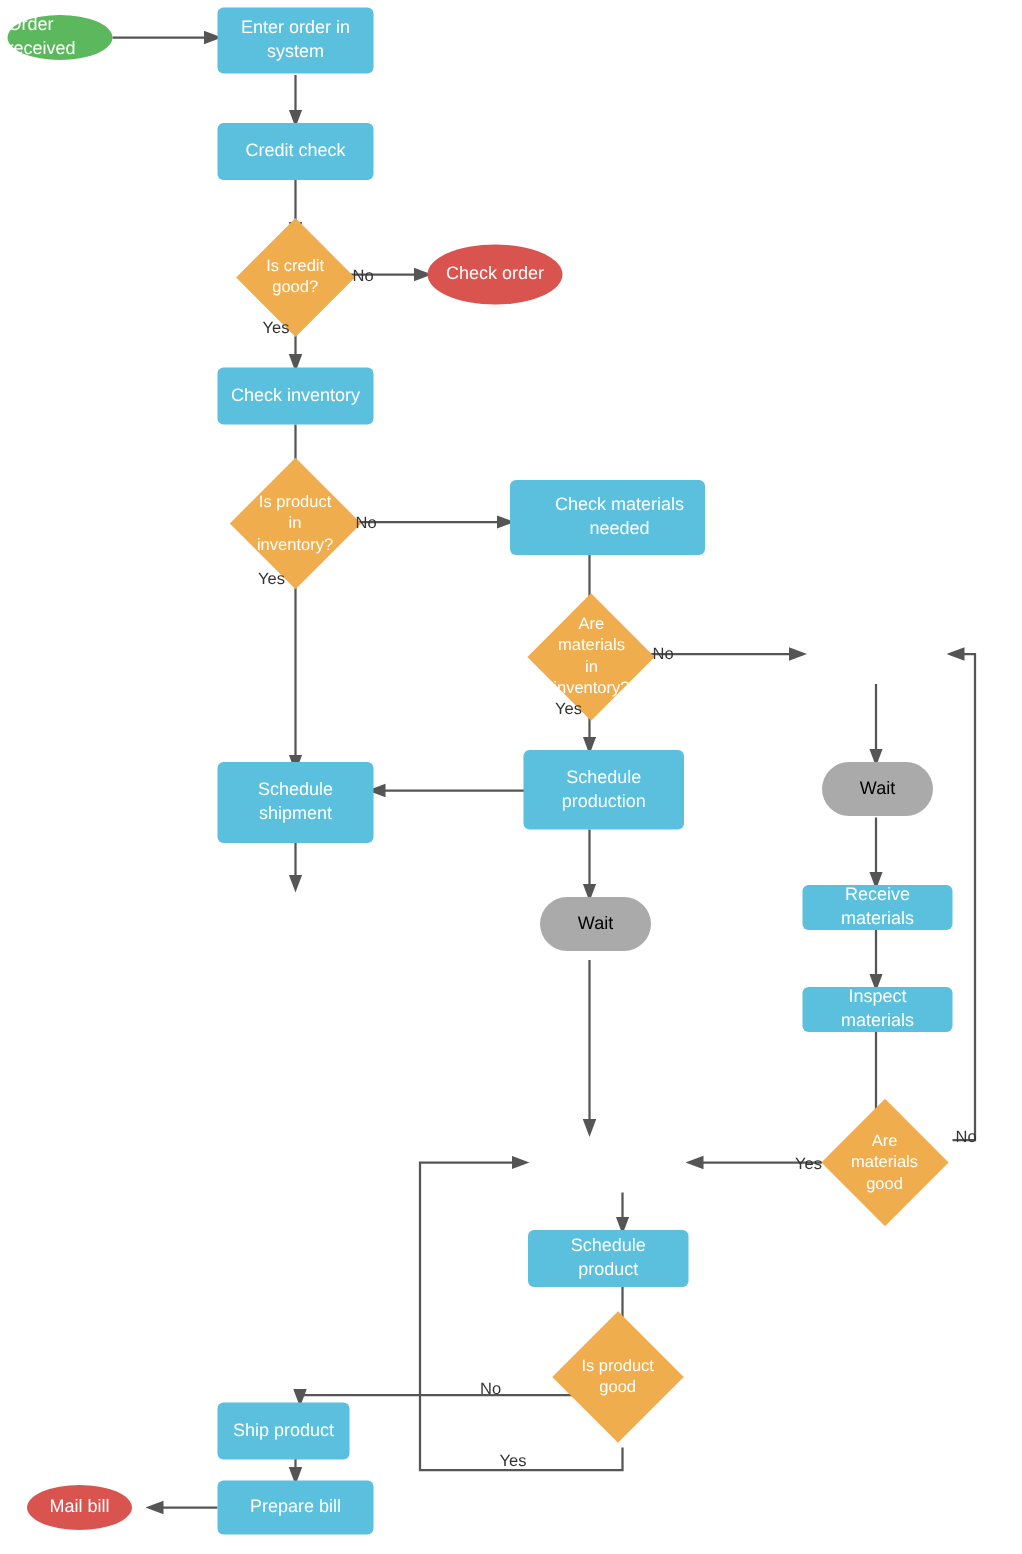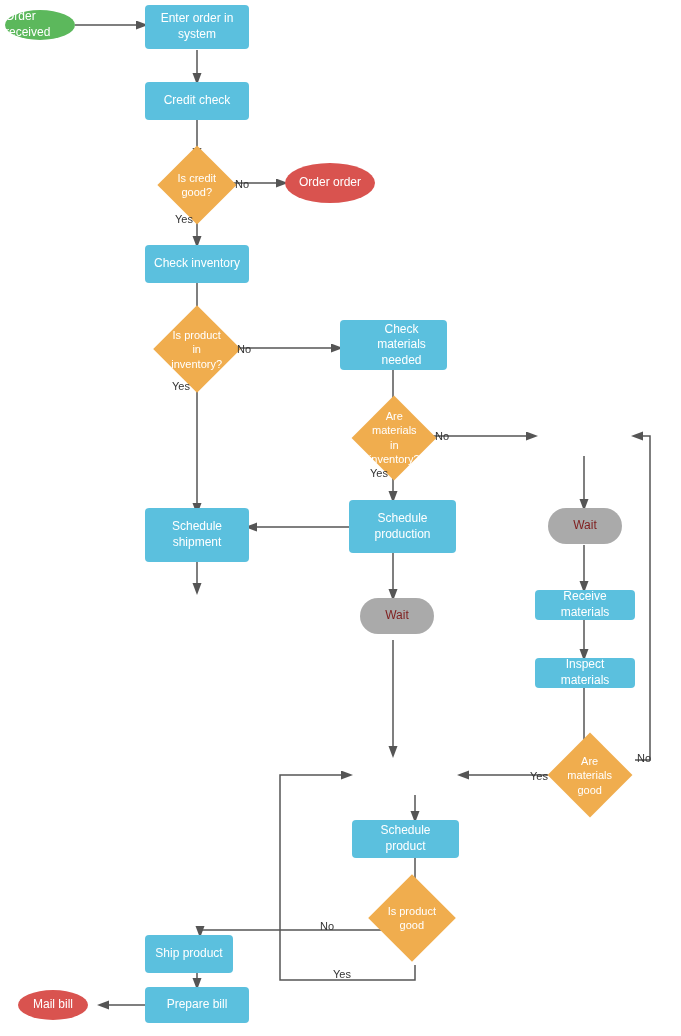--- a/index.html
+++ b/index.html
@@ -64,21 +64,21 @@
     .oval-green {
       background: #5cb85c;
       color: #fff;
     }
     .oval-red {
       background: #d9534f;
       color: #fff;
     }
     .rounded-rect {
       background: #aaa;
-      color: #7f1d1d;
+      color: #000000;
       border-radius: 20px;
       display: flex;
       align-items: center;
       justify-content: center;
     }
     svg.arrows {
       position: absolute;
       top: 0; left: 0;
       width: 681px;
       height: 1036px;
@@ -177,42 +177,42 @@
 
   <div class="label" style="left:235px; top:178px;">
     <span>No</span>
   </div>
 
   <div class="label" style="left:175px; top:213px;">
     <span>Yes</span>
   </div>
 
   <div class="node oval oval-red" style="left:285px; top:163px; width:90px; height:40px;">
-    <span>Order order</span>
+    <span>Check order</span>
   </div>
 
   <div class="node rect" style="left:145px; top:245px; width:104px; height:38px;">
     <span>Check inventory</span>
   </div>
 
   <div class="diamond-container" style="left:148px; top:318px; width:98px; height:62px;">
     <div class="diamond" style="width:62px; height:62px;">
       <span>Is product in inventory?</span>
     </div>
   </div>
 
   <div class="label" style="left:237px; top:343px;">
     <span>No</span>
   </div>
 
   <div class="label" style="left:172px; top:380px;">
     <span>Yes</span>
   </div>
 
-  <div class="node rect" style="left:340px; top:320px; width:107px; height:50px;padding-left:24px;">
+  <div class="node rect" style="left:340px; top:320px; width:130px; height:50px;padding-left:24px;">
     <span>Check materials needed</span>
   </div>
 
   <div class="diamond-container" style="left:352px; top:408px; width:84px; height:60px;">
     <div class="diamond" style="width:60px; height:60px;">
       <span>Are materials in inventory?</span>
     </div>
   </div>
 
   <div class="label" style="left:435px; top:430px;">

